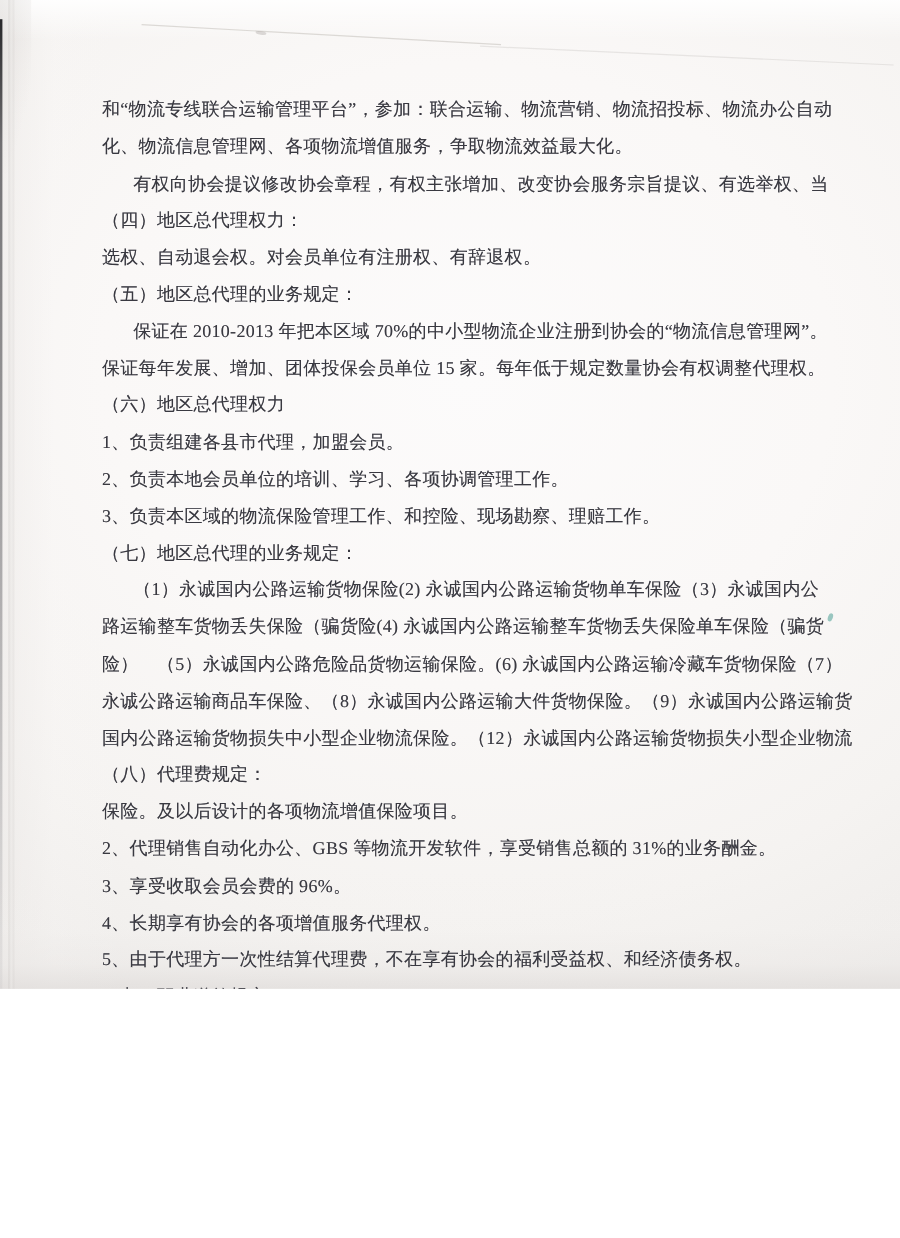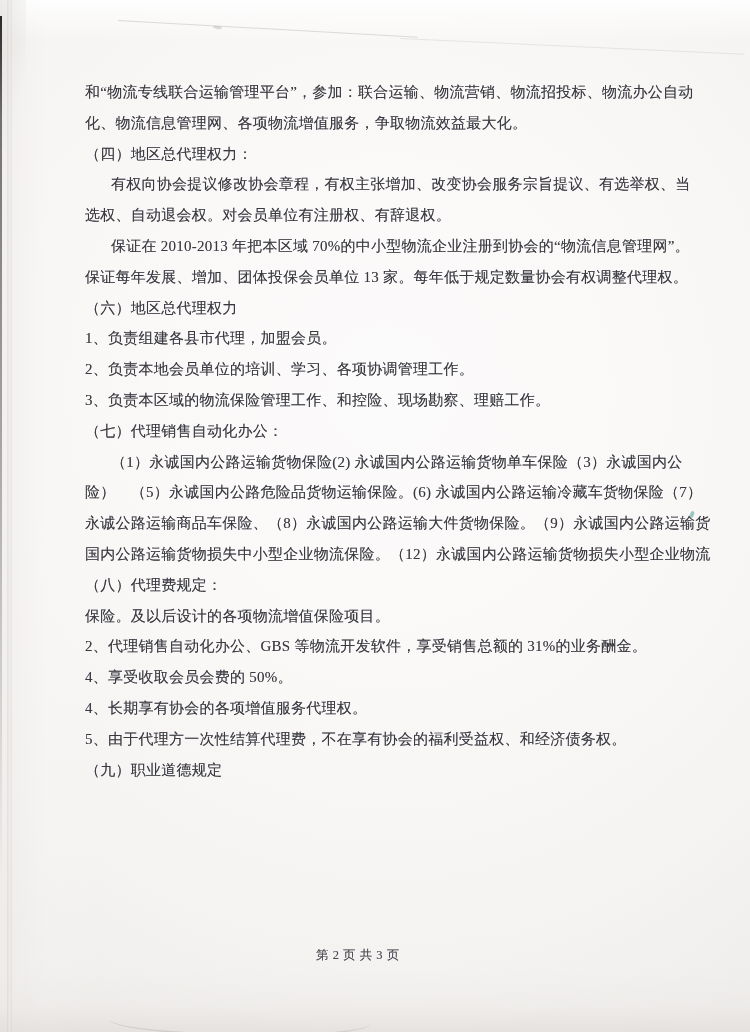--- a/index.html
+++ b/index.html
@@ -8,21 +8,21 @@
     width: 750px;
     height: 1032px;
     overflow: hidden;
     font-family: "Liberation Serif", "DejaVu Serif", serif;
   }
 
   
   .scan {
     position: relative;
     width: 750px;
-    height: 1032px;
+    height: 824px;
     background:
       linear-gradient(to bottom, rgba(255,255,255,0.9) 0%, rgba(255,255,255,0) 4%),
       linear-gradient(to top, rgba(219,215,213,0.55) 0%, rgba(233,230,228,0.35) 2.5%, rgba(243,241,239,0.15) 6%, rgba(255,255,255,0) 12%),
       linear-gradient(to right, rgba(236,233,231,0.5) 0%, rgba(249,247,246,0.2) 6%, rgba(255,255,255,0) 14%),
       radial-gradient(ellipse 90% 70% at 52% 38%, #fcfbfb 0%, #faf8f7 45%, #f5f3f1 78%, #efedeb 100%);
     overflow: hidden;
   }
 
   
   .edge-sliver {
@@ -131,37 +131,39 @@
   <div class="edge-sliver"></div>
   <div class="crease-top-a"></div>
   <div class="crease-top-b"></div>
   <div class="crease-bottom"></div>
   <div class="speck-teal"></div>
   <div class="speck-gray"></div>
 
   <div class="content">
       <div class="line">和“物流专线联合运输管理平台”，参加：联合运输、物流营销、物流招投标、物流办公自动</div>
       <div class="line">化、物流信息管理网、各项物流增值服务，争取物流效益最大化。</div>
+      <div class="line indent">有权向协会提议修改协会章程，有权主张增加、改变协会服务宗旨提议、有选举权、当</div>
       <div class="line">（四）地区总代理权力：</div>
-      <div class="line indent">有权向协会提议修改协会章程，有权主张增加、改变协会服务宗旨提议、有选举权、当</div>
       <div class="line">选权、自动退会权。对会员单位有注册权、有辞退权。</div>
+      <div class="line">（五）地区总代理的业务规定：</div>
       <div class="line indent">保证在 2010-2013 年把本区域 70%的中小型物流企业注册到协会的“物流信息管理网”。</div>
-      <div class="line">保证每年发展、增加、团体投保会员单位 13 家。每年低于规定数量协会有权调整代理权。</div>
+      <div class="line">保证每年发展、增加、团体投保会员单位 15 家。每年低于规定数量协会有权调整代理权。</div>
       <div class="line">（六）地区总代理权力</div>
       <div class="line">1、负责组建各县市代理，加盟会员。</div>
       <div class="line">2、负责本地会员单位的培训、学习、各项协调管理工作。</div>
       <div class="line">3、负责本区域的物流保险管理工作、和控险、现场勘察、理赔工作。</div>
-      <div class="line">（七）代理销售自动化办公：</div>
+      <div class="line">（七）地区总代理的业务规定：</div>
       <div class="line indent">（1）永诚国内公路运输货物保险(2) 永诚国内公路运输货物单车保险（3）永诚国内公</div>
+      <div class="line">路运输整车货物丢失保险（骗货险(4) 永诚国内公路运输整车货物丢失保险单车保险（骗货</div>
       <div class="line">险）　（5）永诚国内公路危险品货物运输保险。(6) 永诚国内公路运输冷藏车货物保险（7）</div>
       <div class="line">永诚公路运输商品车保险、（8）永诚国内公路运输大件货物保险。（9）永诚国内公路运输货</div>
       <div class="line">国内公路运输货物损失中小型企业物流保险。（12）永诚国内公路运输货物损失小型企业物流</div>
       <div class="line">（八）代理费规定：</div>
       <div class="line">保险。及以后设计的各项物流增值保险项目。</div>
       <div class="line">2、代理销售自动化办公、GBS 等物流开发软件，享受销售总额的 31%的业务酬金。</div>
-      <div class="line">4、享受收取会员会费的 50%。</div>
+      <div class="line">3、享受收取会员会费的 96%。</div>
       <div class="line">4、长期享有协会的各项增值服务代理权。</div>
       <div class="line">5、由于代理方一次性结算代理费，不在享有协会的福利受益权、和经济债务权。</div>
       <div class="line">（九）职业道德规定</div>
     </div>
 
   <div class="footer">第 2 页 共 3 页</div>
 </div>
 
 </body></html>

